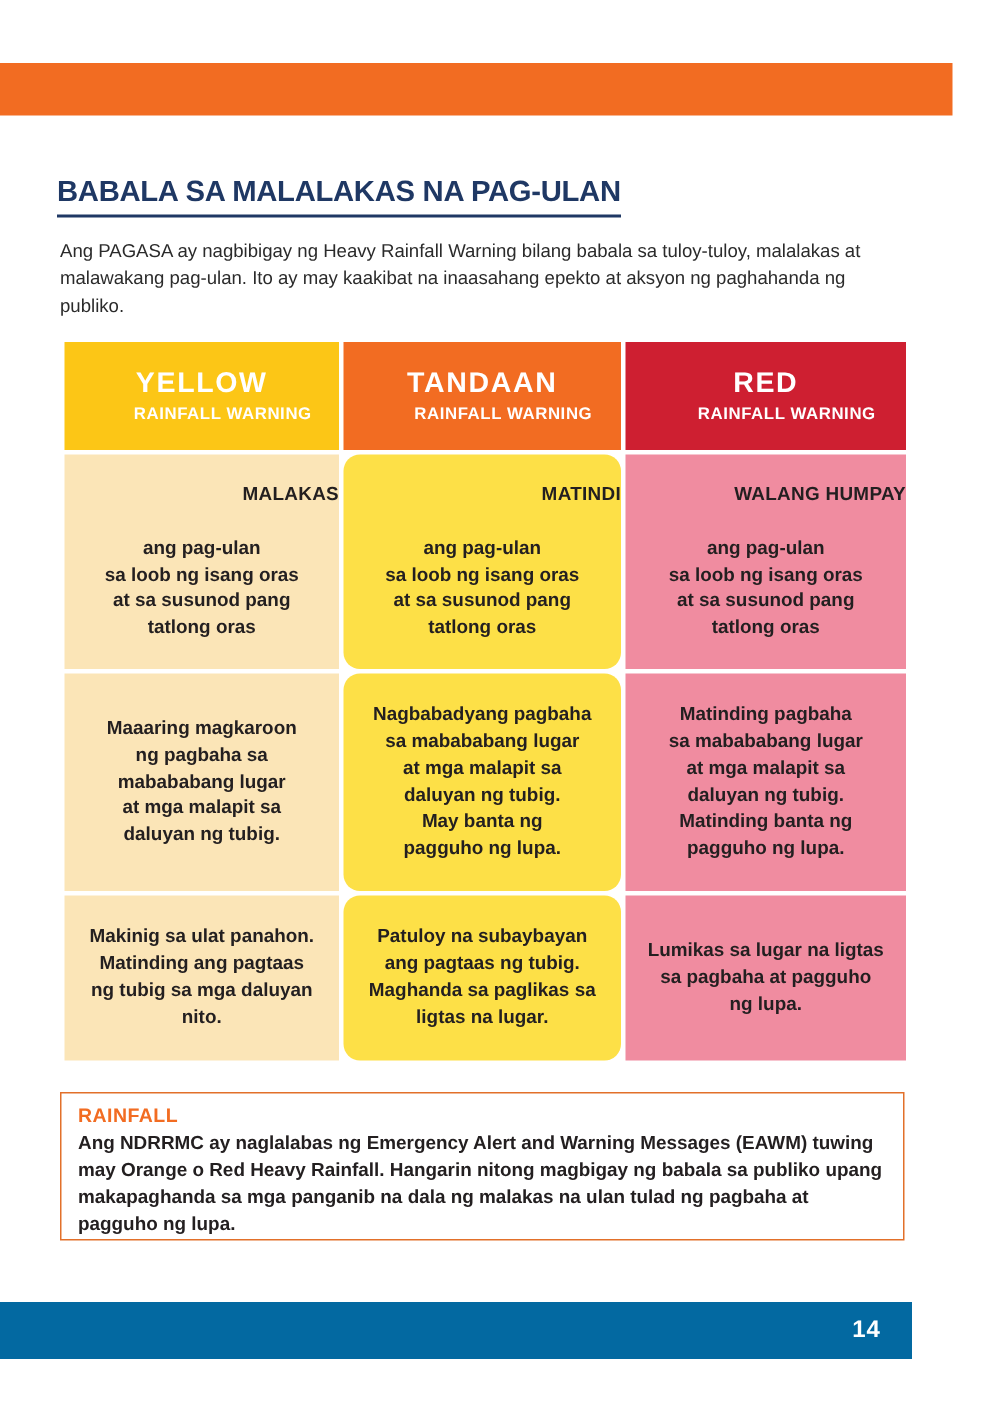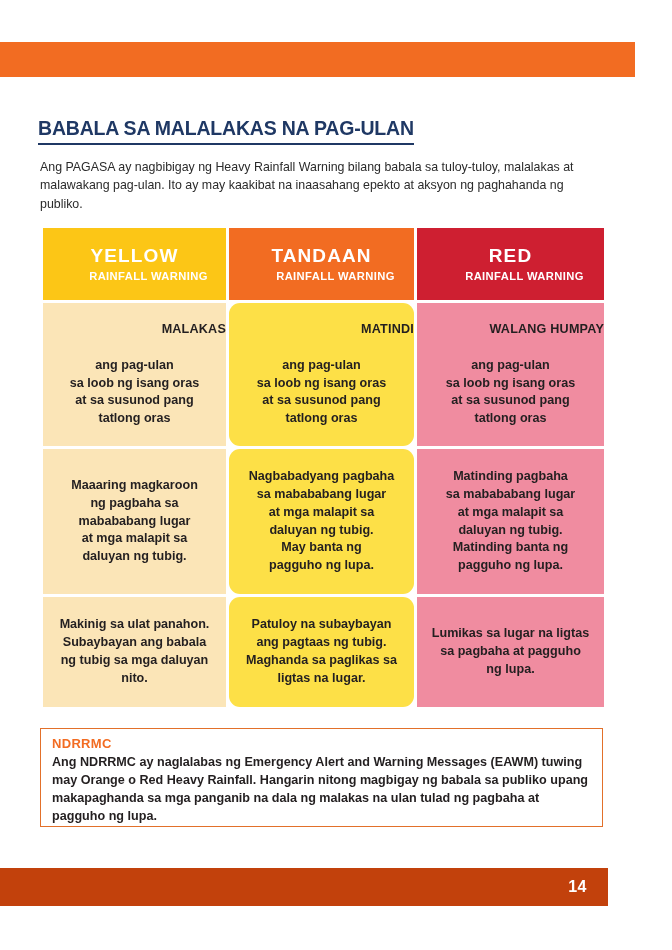--- a/index.html
+++ b/index.html
@@ -24,21 +24,21 @@
     width: 635px;
     height: 35px;
     background: #F26C22;
   }
   .footer-bar {
     position: absolute;
     left: 0;
     top: 868px;
     width: 608px;
     height: 38px;
-    background: #c2410c;
+    background: #0369a1;
     display: flex;
     align-items: center;
     justify-content: flex-end;
   }
   .page-number {
     color: #ffffff;
     font-size: 16px;
     font-weight: bold;
     letter-spacing: 0.5px;
     margin-right: 21px;
@@ -226,34 +226,34 @@
       <td class="cell bg-red" style="white-space: pre-line;">Matinding pagbaha
 sa mabababang lugar
 at mga malapit sa
 daluyan ng tubig.
 Matinding banta ng
 pagguho ng lupa.</td>
     </tr>
 
     <tr class="row-c">
       <td class="cell bg-yellow" style="white-space: pre-line;">Makinig sa ulat panahon.
-Subaybayan ang babala
+Matinding ang pagtaas
 ng tubig sa mga daluyan
 nito.</td>
       <td class="cell bg-orange" style="white-space: pre-line;">Patuloy na subaybayan
 ang pagtaas ng tubig.
 Maghanda sa paglikas sa
 ligtas na lugar.</td>
       <td class="cell bg-red" style="white-space: pre-line;">Lumikas sa lugar na ligtas
 sa pagbaha at pagguho
 ng lupa.</td>
     </tr>
   </tbody>
 </table>
 
 <div class="note-box">
-  <div class="note-title">NDRRMC</div>
+  <div class="note-title">RAINFALL</div>
   <div class="note-body">Ang NDRRMC ay naglalabas ng Emergency Alert and Warning Messages (EAWM) tuwing may Orange o Red Heavy Rainfall.  Hangarin nitong magbigay ng babala sa publiko upang makapaghanda sa mga panganib na dala ng malakas na ulan tulad ng pagbaha at pagguho ng lupa.</div>
 </div>
 
 <div class="footer-bar">
   <span class="page-number">14</span>
 </div>
 
 </body></html>

